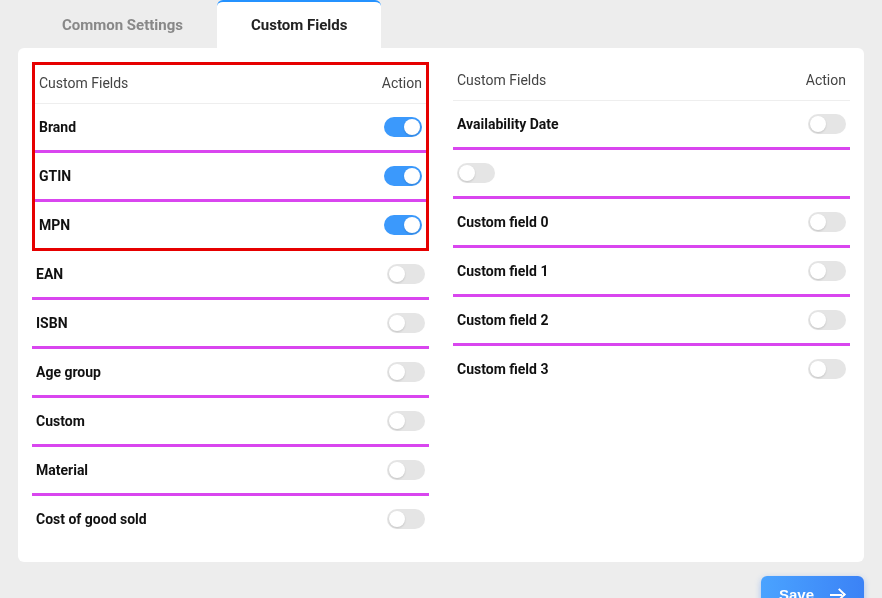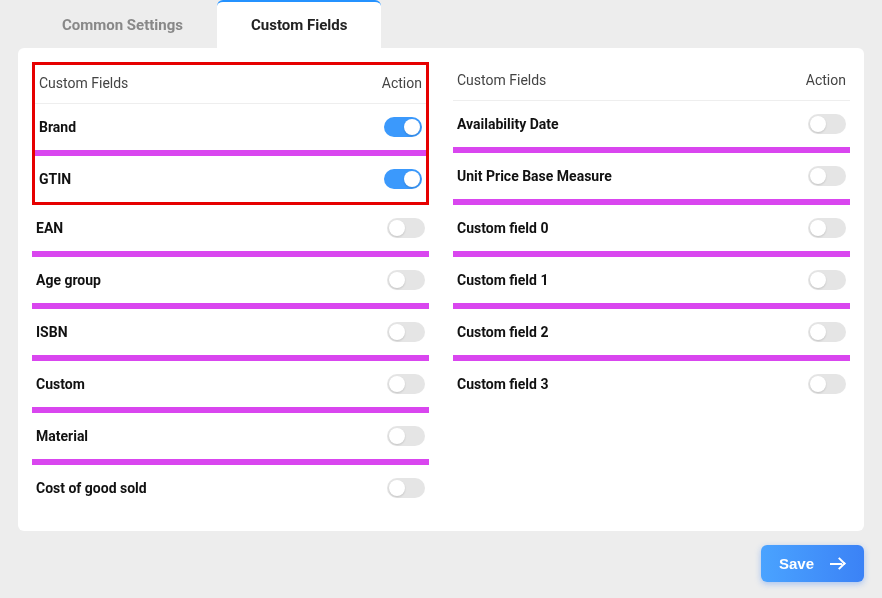--- a/index.html
+++ b/index.html
@@ -57,21 +57,21 @@
     font-size: 14px;
     color: #444;
     padding: 10px 4px 12px 4px;
     border-bottom: 1px solid #eee;
   }
   .row {
     display: flex;
     justify-content: space-between;
     align-items: center;
     padding: 13px 4px;
-    border-bottom: 6px solid #d946ef;
+    border-bottom: 3px solid #d946ef;
   }
   .row:last-child {
     border-bottom: none;
   }
   .row-label {
     font-size: 14px;
     font-weight: 700;
     color: #111;
   }
   .toggle {
@@ -170,31 +170,35 @@
               <span>Action</span>
             </div>
             <div class="row">
               <span class="row-label">Brand</span>
               <div class="toggle on"></div>
             </div>
             <div class="row">
               <span class="row-label">GTIN</span>
               <div class="toggle on"></div>
             </div>
+            <div class="row">
+              <span class="row-label">MPN</span>
+              <div class="toggle on"></div>
+            </div>
           </div>
           <div class="row">
             <span class="row-label">EAN</span>
             <div class="toggle"></div>
           </div>
           <div class="row">
+            <span class="row-label">ISBN</span>
+            <div class="toggle"></div>
+          </div>
+          <div class="row">
             <span class="row-label">Age group</span>
-            <div class="toggle"></div>
-          </div>
-          <div class="row">
-            <span class="row-label">ISBN</span>
             <div class="toggle"></div>
           </div>
           <div class="row">
             <span class="row-label">Custom</span>
             <div class="toggle"></div>
           </div>
           <div class="row">
             <span class="row-label">Material</span>
             <div class="toggle"></div>
           </div>
@@ -206,21 +210,20 @@
       <div class="col" id="right-col">
           <div class="col-header">
             <span>Custom Fields</span>
             <span>Action</span>
           </div>
           <div class="row">
             <span class="row-label">Availability Date</span>
             <div class="toggle"></div>
           </div>
           <div class="row">
-            <span class="row-label">Unit Price Base Measure</span>
             <div class="toggle"></div>
           </div>
           <div class="row">
             <span class="row-label">Custom field 0</span>
             <div class="toggle"></div>
           </div>
           <div class="row">
             <span class="row-label">Custom field 1</span>
             <div class="toggle"></div>
           </div>

